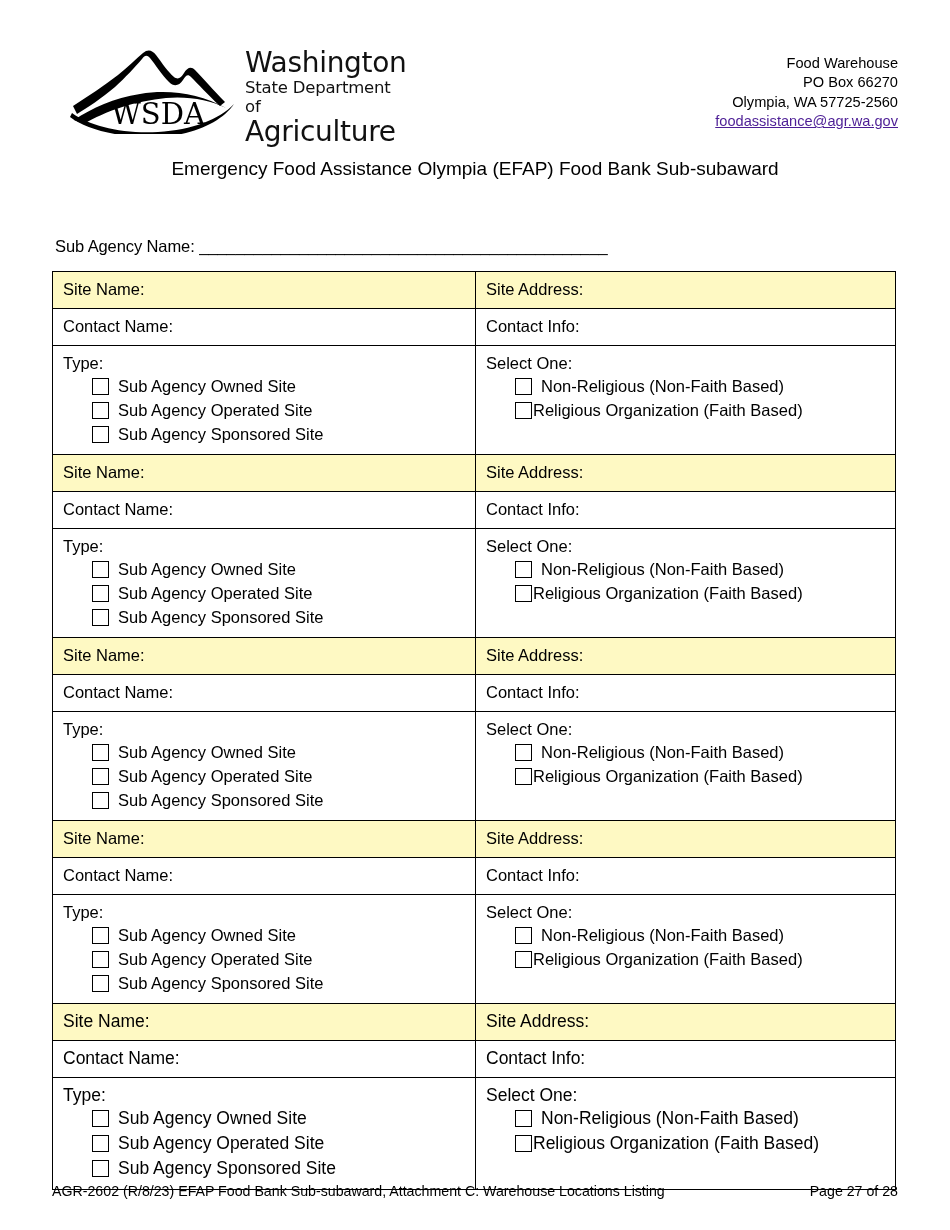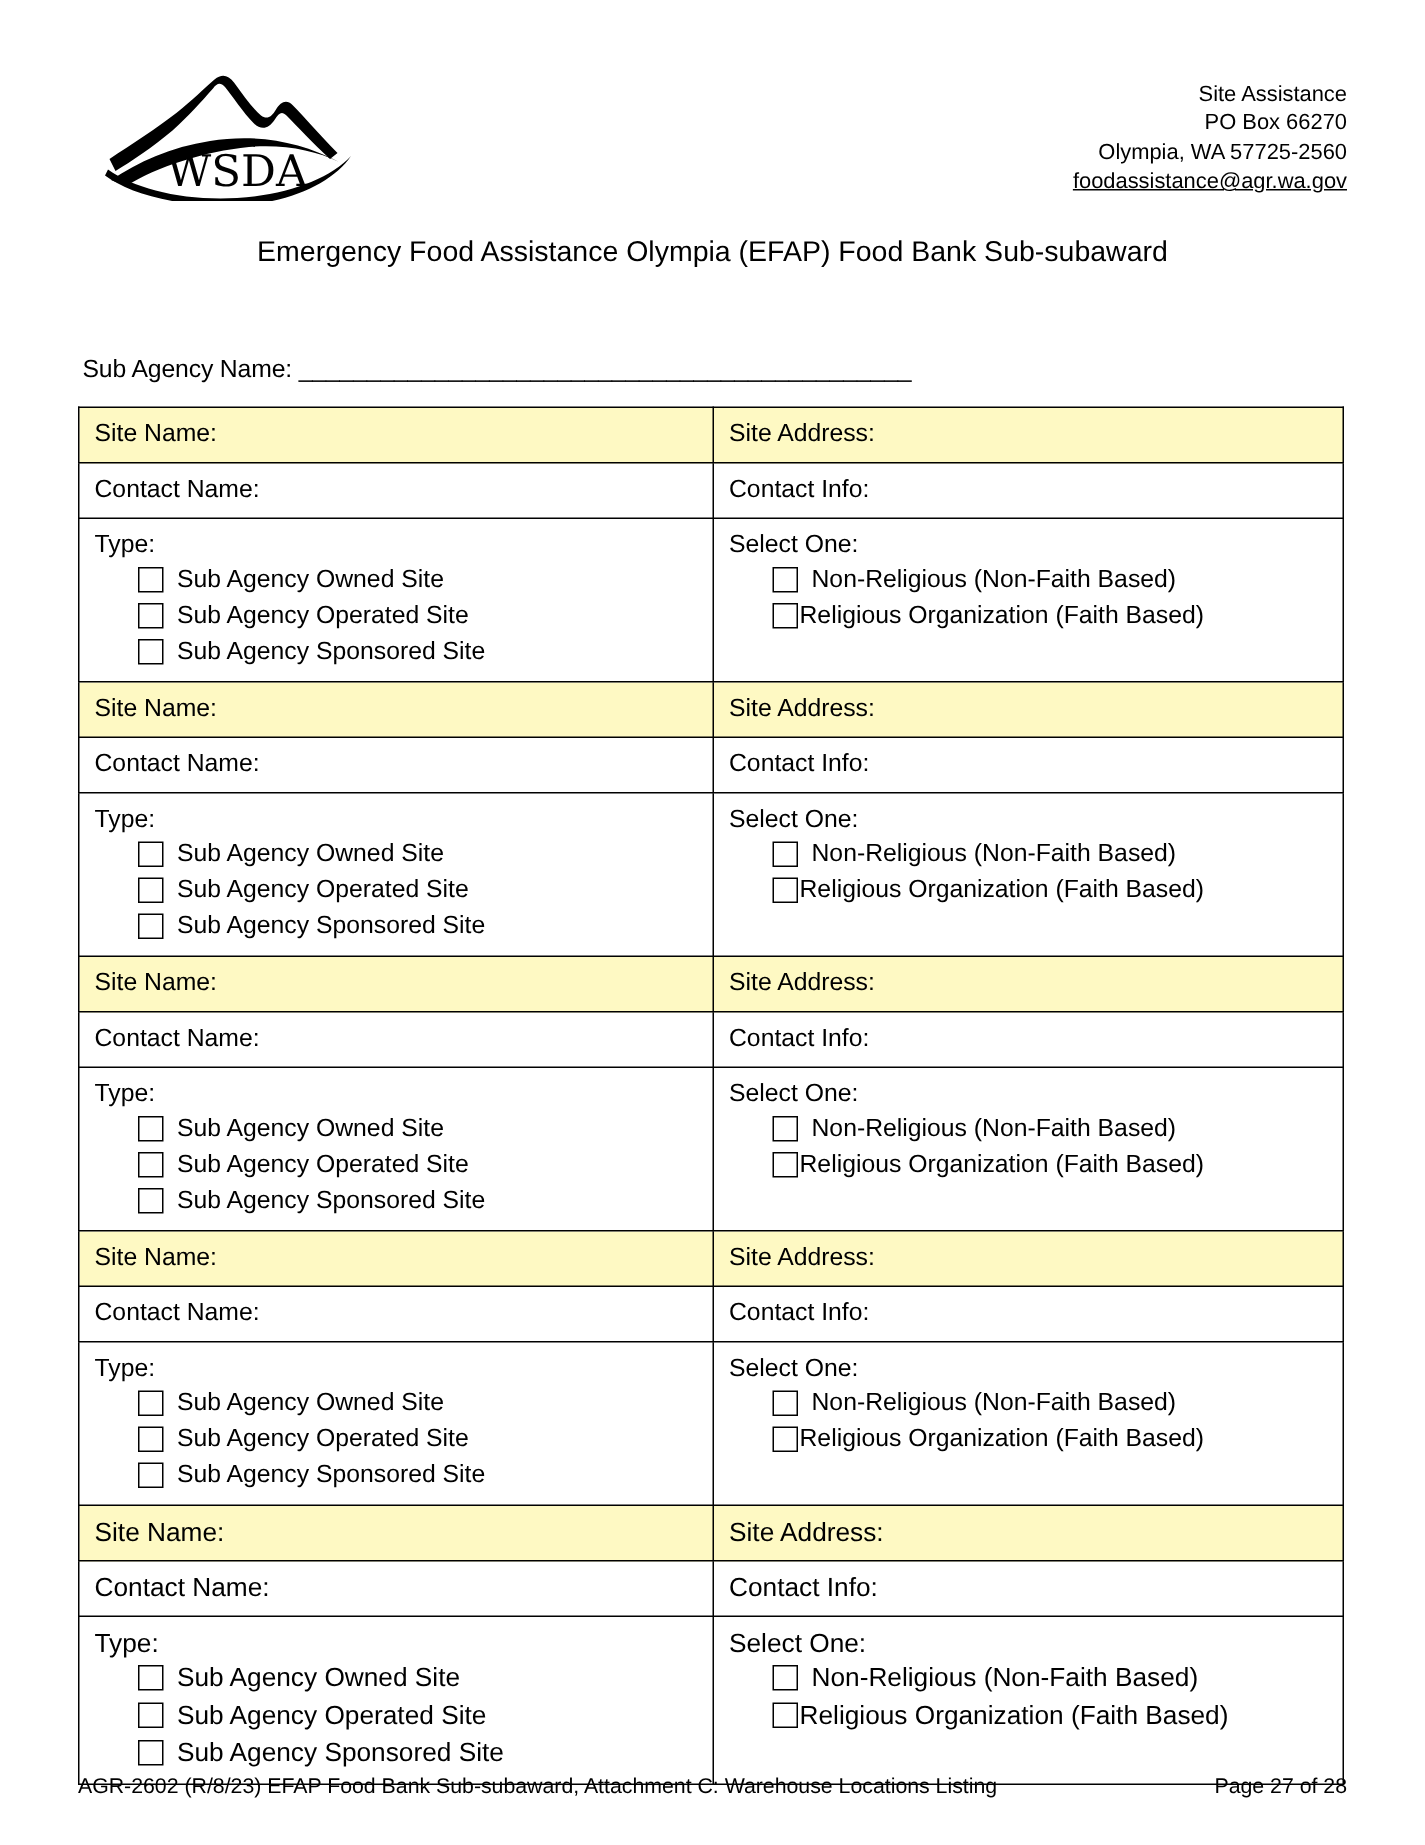--- a/index.html
+++ b/index.html
@@ -72,21 +72,21 @@
   .addr {
     position: absolute;
     right: 0px;
     top: 10px;
     text-align: right;
     font-size: 14.6px;
     line-height: 19.4px;
     color: #000;
   }
   .addr a {
-    color: #000000;
+    color: #4c1d95;
     text-decoration: underline;
   }
 
   
   .title-main {
     position: absolute;
     left: 0;
     right: 0;
     top: 158px;
     text-align: center;
@@ -210,24 +210,29 @@
                  C 92 29, 85 18, 80 12 C 77 9, 75 9, 72 13 C 64 22, 56 31, 45 41
                  C 32 52, 17 62, 7 68 Z" fill="#000"></path>
 
         <path d="M4 74 C 22 62, 44 52, 70 48 C 100 43, 130 48, 156 62
                  C 140 54, 118 50, 96 52 C 66 55, 35 65, 14 78 Z" fill="#000"></path>
 
         <path d="M2 67 C 20 80, 52 88, 88 86 C 122 84, 150 73, 164 58
                  C 152 76, 122 90, 86 91 C 48 92, 16 83, 0 71 Z" fill="#000"></path>
         <text x="88" y="78" font-family="DejaVu Serif, serif" font-size="29" fill="#000" text-anchor="middle">WSDA</text>
       </svg>
+      <div class="logo-words">
+        <div class="logo-line1">Washington</div>
+        <div class="logo-line2">State Department of</div>
+        <div class="logo-line3">Agriculture</div>
+      </div>
     </div>
 
     <div class="addr">
-      <div>Site Assistance</div>
+      <div>Food Warehouse</div>
       <div>PO Box 66270</div>
       <div>Olympia, WA  57725-2560</div>
       <div><a href="#">foodassistance@agr.wa.gov</a></div>
     </div>
   </div>
 
   <div class="title-main">Emergency Food Assistance Olympia (EFAP) Food Bank Sub-subaward</div>
 
   <div class="subagency">Sub Agency Name: _____________________________________________</div>
 

